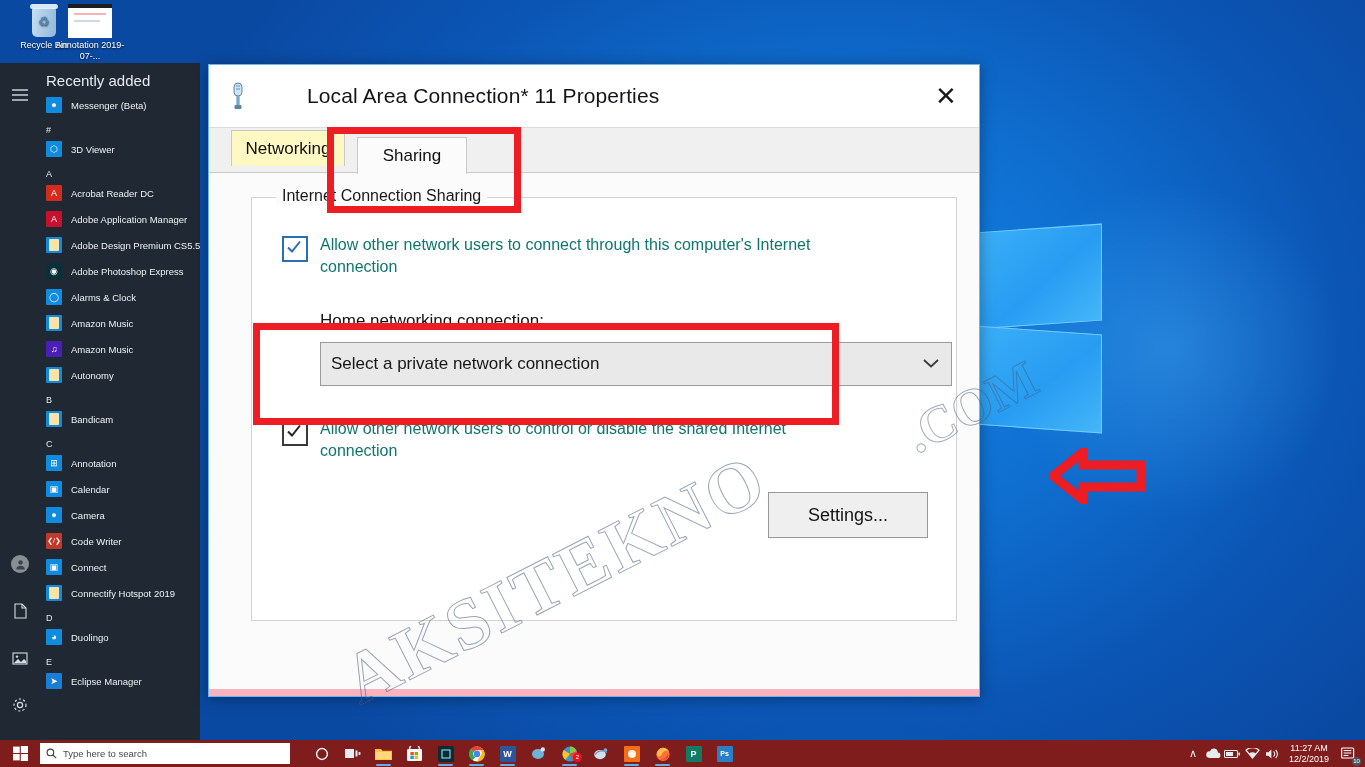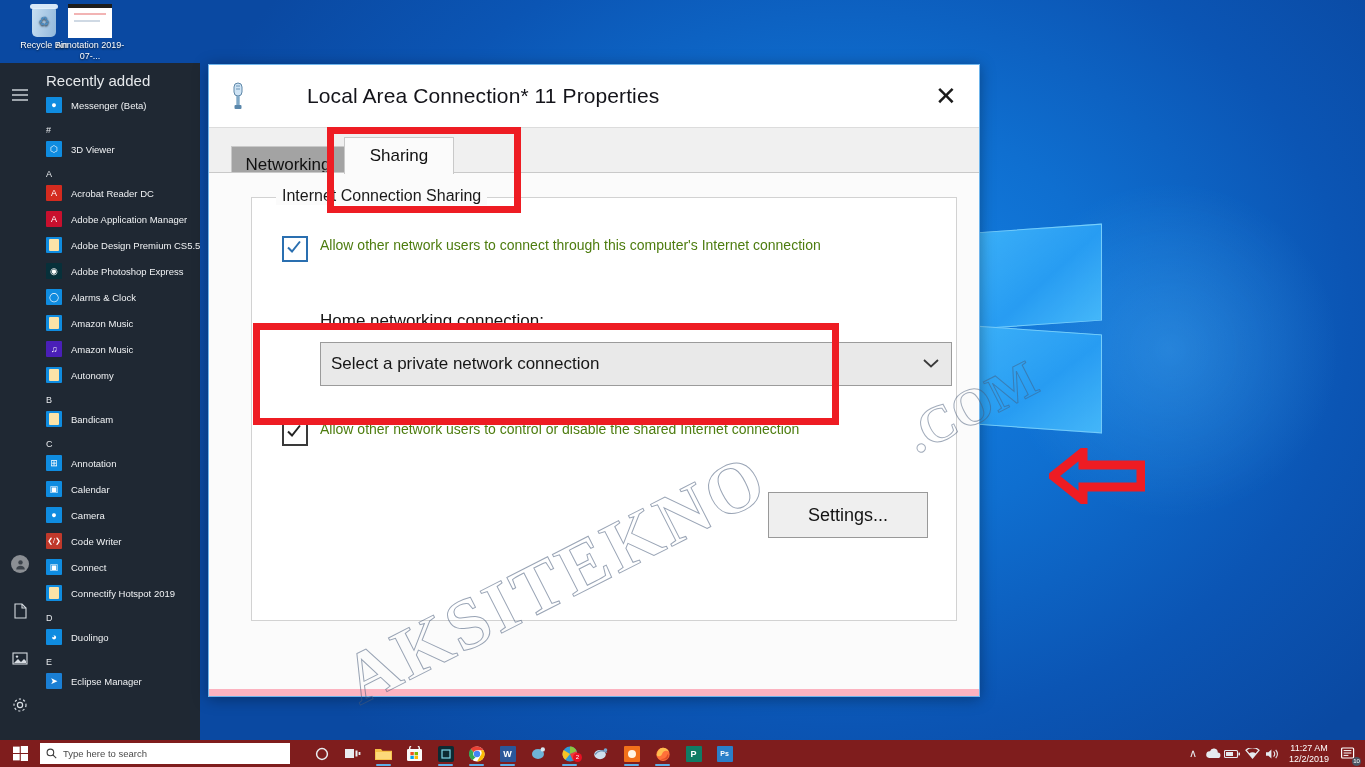--- a/index.html
+++ b/index.html
@@ -56,33 +56,33 @@
     position:absolute;left:208px;top:64px;width:770px;height:631px;
     background:#fff;border:1px solid #6fb5ec;box-shadow:0 2px 14px rgba(0,0,0,.35);
   }
   #dlg .pinkbar{position:absolute;left:0;bottom:0;width:100%;height:7px;background:#fcb3c0;}
   #titlebar{height:62px;display:flex;align-items:center;padding:0 10px 0 18px;background:#fff;}
   #nicicon{width:22px;height:30px;position:relative;flex:0 0 22px;margin-right:14px;}
   #title{font-size:21px;color:#14141a;white-space:nowrap;letter-spacing:.1px;margin-left:44px;}
   #closebtn{margin-left:auto;width:46px;height:40px;display:flex;align-items:center;justify-content:center;
     color:#1b1b1b;font-size:26px;line-height:1;font-weight:300;}
   #tabstrip{position:relative;height:45px;background:#f0f0f0;border-top:1px solid #dcdcdc;}
-  .tab{position:absolute;top:18px;height:35px;display:flex;align-items:center;justify-content:center;
-    font-size:17px;color:#111;background:#a3a3a3;border:1px solid #c9c9c9;border-bottom:none;}
+  .tab{position:absolute;top:2px;height:35px;display:flex;align-items:center;justify-content:center;
+    font-size:17px;color:#111;background:#fef9c3;border:1px solid #c9c9c9;border-bottom:none;}
   #tab-networking{left:22px;width:112px;}
-  #tab-sharing{left:135px;width:108px;background:#fbfbfb;border-color:#c9c9c9;height:36px;top:9px;z-index:3;}
+  #tab-sharing{left:148px;width:108px;background:#fbfbfb;border-color:#c9c9c9;height:36px;top:9px;z-index:3;}
   #body{position:absolute;left:0;top:107px;right:0;bottom:7px;background:#fbfbfb;border-top:1px solid #c9c9c9;}
   #groupbox{position:absolute;left:42px;top:24px;right:22px;bottom:68px;border:1px solid #d2d2d2;background:#fff;}
   #grouplabel{position:absolute;left:24px;top:-11px;background:#fbfbfb;padding:0 6px;font-size:16px;color:#1a1a1a;}
   .chkrow{position:absolute;display:flex;align-items:flex-start;}
   .cbox{width:22px;height:22px;border:2px solid #3a3a3a;background:#fff;flex:0 0 22px;margin-right:12px;
     position:relative;margin-top:2px;}
   .cbox.blue{border-color:#2a6fb0;}
   .cbox svg{position:absolute;left:1px;top:0px;}
-  .chktext{font-size:14px;color:#4d7c0f;line-height:22px;max-width:510px;}
+  .chktext{font-size:16px;color:#0f766e;line-height:22px;max-width:510px;}
   #chk1{left:30px;top:36px;}
   #chk2{left:30px;top:220px;}
   #hnlabel{position:absolute;left:68px;top:113px;font-size:17px;color:#151515;}
   #combo{position:absolute;left:68px;top:144px;width:610px;height:42px;background:#e9e9e9;
     border:1px solid #9b9b9b;display:flex;align-items:center;padding:0 10px;}
   #combotext{font-size:17px;color:#171717;}
   #comboarrow{margin-left:auto;color:#3a3a3a;}
   #settingsbtn{position:absolute;right:28px;top:294px;width:158px;height:44px;background:#efefef;
     border:1px solid #999;display:flex;align-items:center;justify-content:center;font-size:18px;color:#131313;}
   

